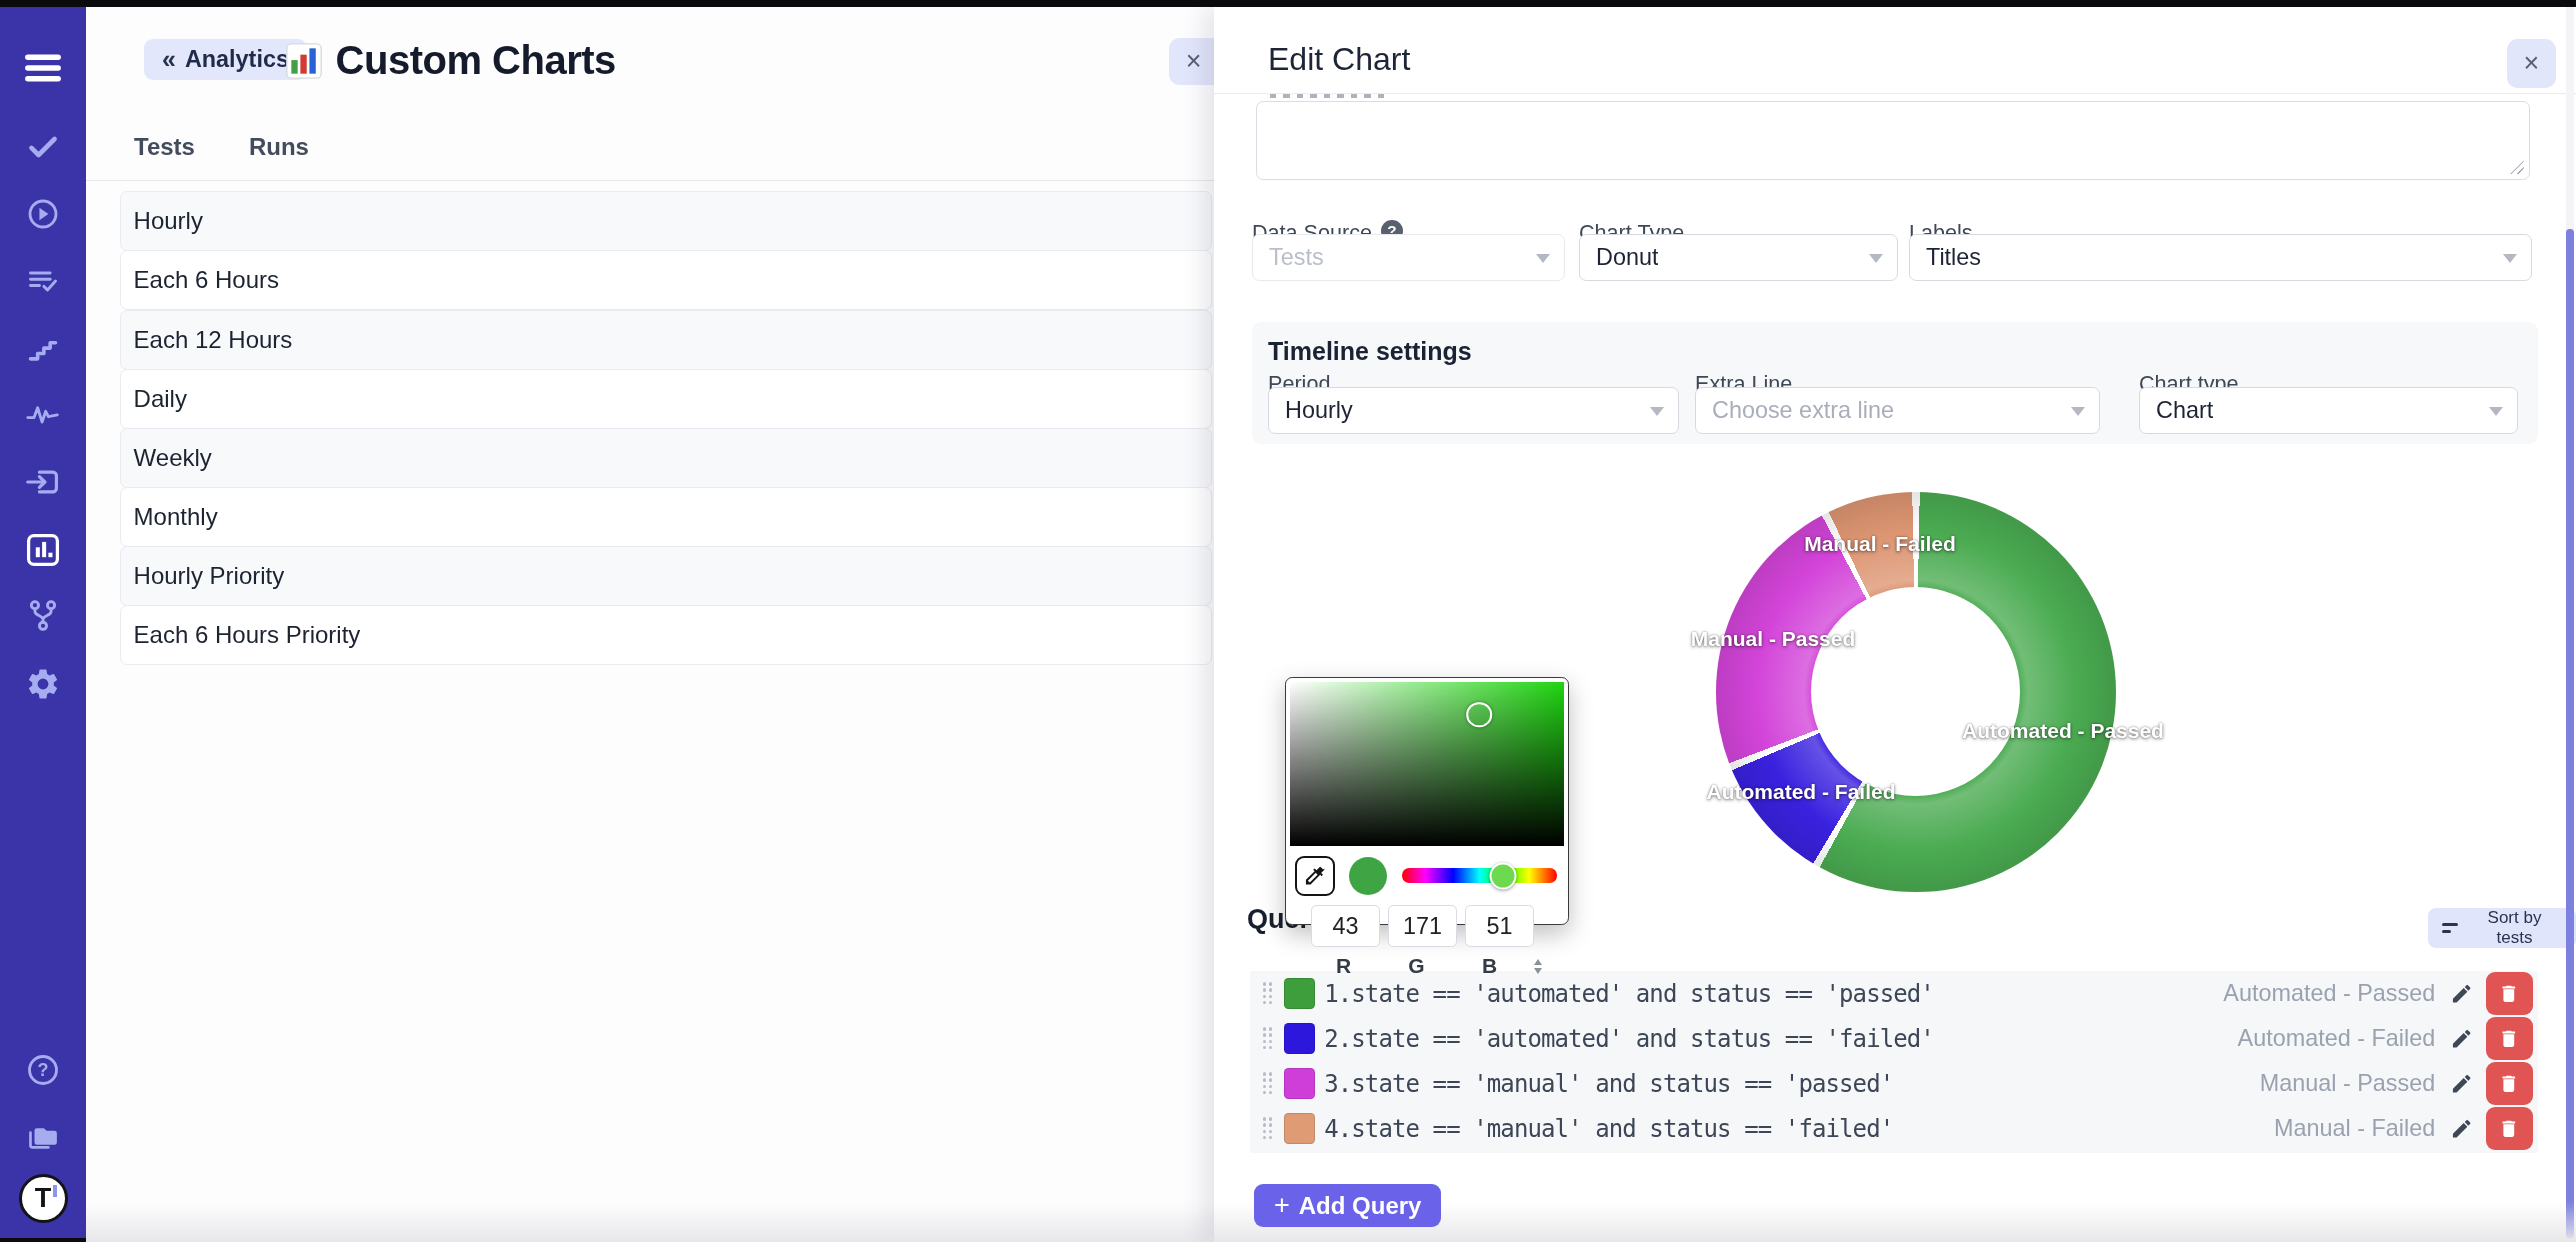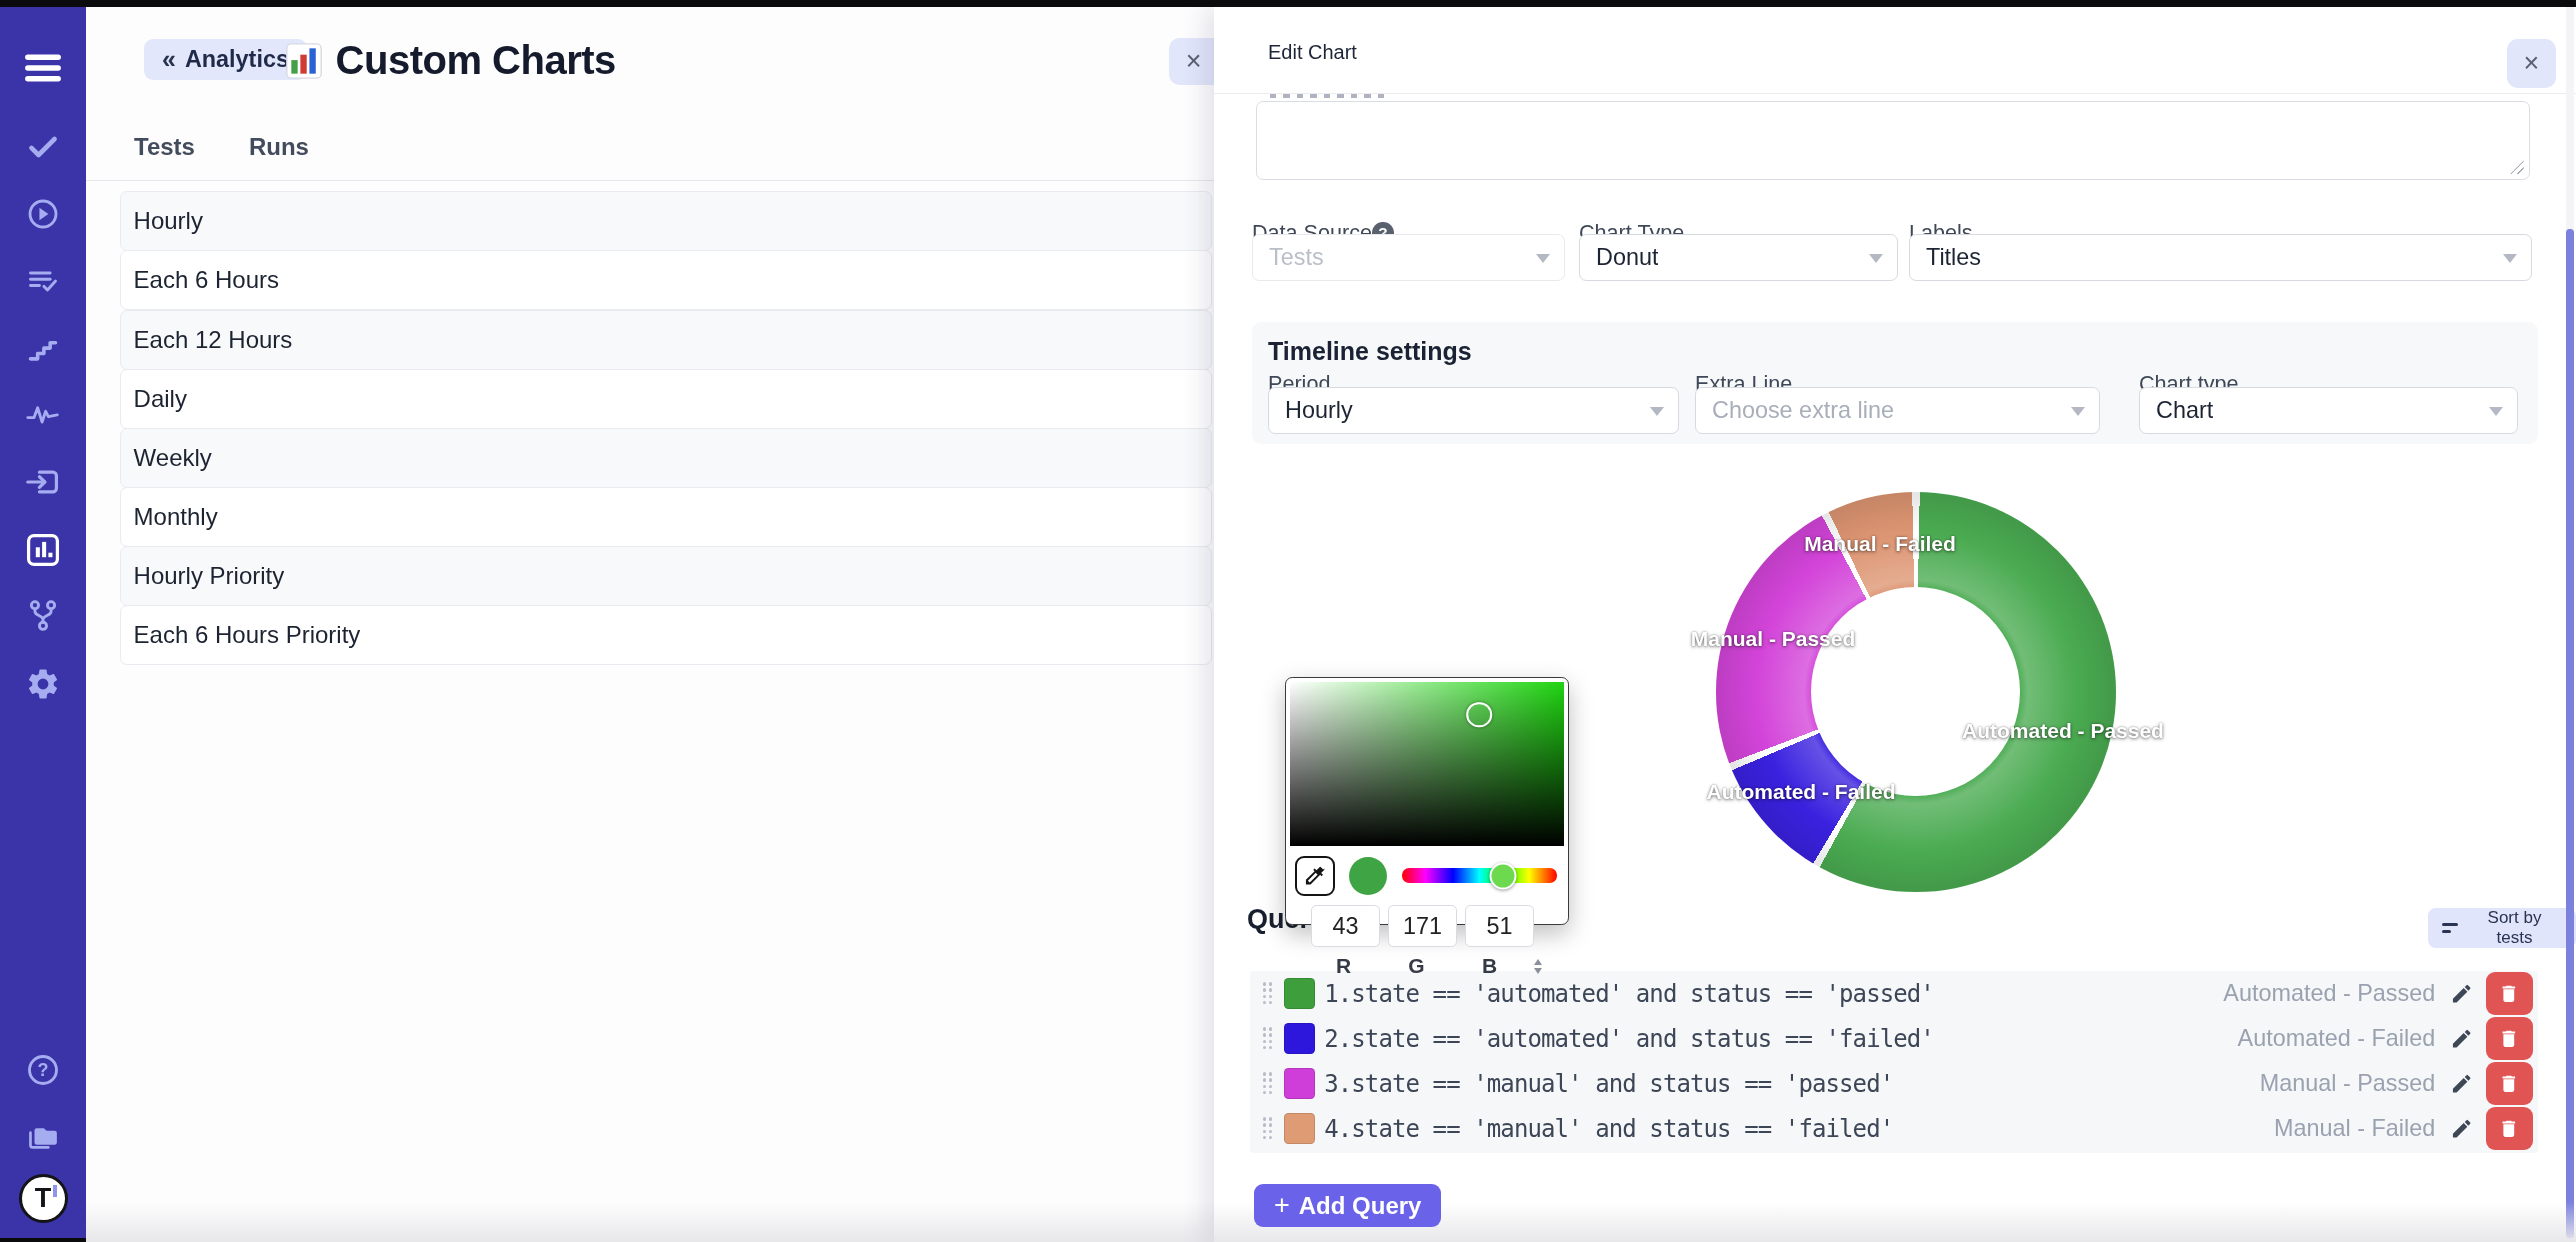--- a/index.html
+++ b/index.html
@@ -33,33 +33,33 @@
   .tab-divider{position:absolute;left:0;right:0;top:173px;height:0.9px;background:#e5e7ec;}
   .chart-list{position:absolute;left:34px;right:2.7px;top:185px;}
   .chart-row{height:58px;line-height:58px;padding-left:12.6px;font-size:24px;font-weight:500;color:#1c2331;
              border:0.9px solid #e9ebf1;border-radius:7.2px;margin-top:-0.9px;background:#ffffff;cursor:pointer;}
   .chart-row.shade{background:#f8f9fb;}
   .panel-fade{position:absolute;left:0;right:0;bottom:0;height:41px;z-index:5;pointer-events:none;
               background:linear-gradient(to bottom,rgba(232,232,235,0),#e7e7ea);}
   
   .drawer{position:absolute;left:1214px;top:7.2px;width:1362px;bottom:0;background:#ffffff;z-index:20;
           box-shadow:-9px 0 23.4px rgba(40,40,70,.12);}
-  .drawer-title{position:absolute;left:54px;top:34px;font-size:20px;font-weight:500;color:#1d2537;}
+  .drawer-title{position:absolute;left:54px;top:34px;font-size:32px;font-weight:500;color:#1d2537;}
   .drawer-close{position:absolute;left:1293px;top:32px;width:49px;height:49px;background:#e2e6fb;border:none;
                 border-radius:10.8px;font-size:27px;color:#596075;cursor:pointer;}
   .hdr-divider{position:absolute;left:0;right:0;top:86px;height:0.9px;background:#ececf0;}
   .clip-dashes{position:absolute;left:56px;top:87px;width:117px;height:3.6px;
                background:repeating-linear-gradient(90deg,#aeb3bf 0 6.3px,transparent 6.3px 13.5px);}
   .desc-wrap{position:absolute;left:42px;top:94px;width:1274px;height:79px;}
   .desc{width:100%;height:100%;box-sizing:border-box;border:0.9px solid #d9dce3;border-radius:7.2px;resize:none;
         font-family:inherit;font-size:23.4px;padding:10.8px 14.4px;outline:none;}
   .resize-corner{position:absolute;right:6.3px;bottom:6.3px;width:13.5px;height:13.5px;pointer-events:none;
         background:repeating-linear-gradient(135deg,transparent 0 3.6px,#a8acb5 3.6px 5.4px);
         clip-path:polygon(100% 0,100% 100%,0 100%);}
-  .fld-label{position:absolute;font-size:21.6px;font-weight:500;color:#3f4857;display:flex;align-items:center;gap:0;}
+  .fld-label{position:absolute;font-size:21.6px;font-weight:500;color:#3f4857;display:flex;gap:9px;}
   .help-dot{width:21.6px;height:21.6px;border-radius:50%;background:#59616f;color:#fff;font-size:15.3px;font-weight:700;
             display:inline-flex;align-items:center;justify-content:center;}
   .select{position:absolute;height:47px;background:#fff;border:0.9px solid #d6d9e0;border-radius:7.2px;cursor:pointer;
           display:flex;align-items:center;padding:0 41px 0 16px;box-sizing:border-box;}
   .sel-text{font-size:23.4px;color:#1d2433;white-space:nowrap;overflow:hidden;}
   .select.disabled{border-color:#e7e9ed;cursor:default;}
   .select.disabled .sel-text{color:#b9bec9;}
   .select .sel-arrow{position:absolute;right:14.4px;top:50%;margin-top:-3.6px;width:0;height:0;
           border:7.2px solid transparent;border-top:9px solid #b3b8c2;border-bottom:none;}
   .select.placeholder .sel-text{color:#a8aeba;}

